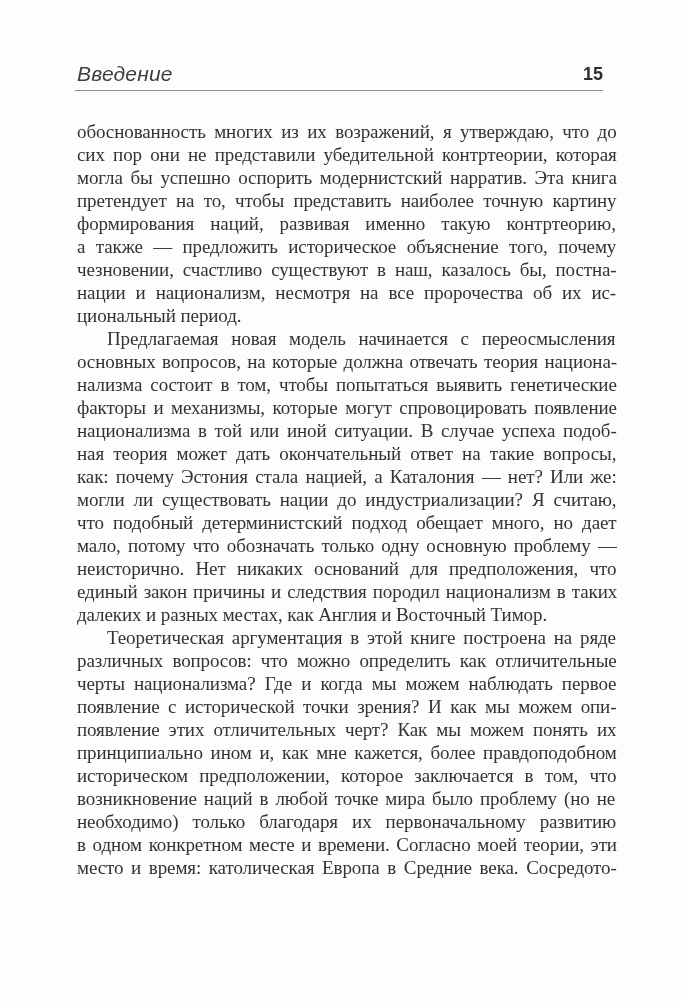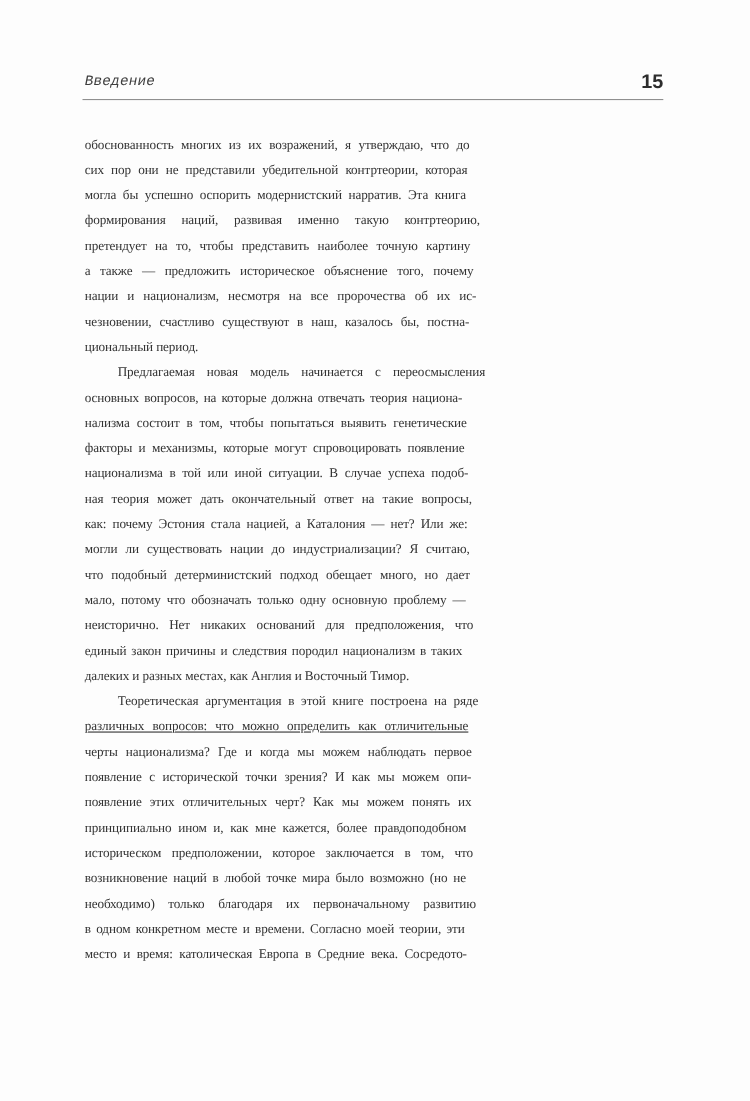--- a/index.html
+++ b/index.html
@@ -17,23 +17,23 @@
   .runhead {
     position: absolute;
     left: 77px;
     top: 62px;
     width: 526px;
     display: flex;
     justify-content: space-between;
     align-items: flex-end;
   }
   .runhead-title {
-    font-family: Liberation Mono, monospace;
+    font-family: Liberation Sans, sans-serif;
     font-style: italic;
-    font-size: 13px;
+    font-size: 21px;
     line-height: 24px;
     color: var(--head, #3e3e3e);
     letter-spacing: 0.2px;
   }
   .page-num {
     font-family: "Liberation Sans", sans-serif;
     font-weight: bold;
     font-size: 18px;
     line-height: 24px;
     color: var(--num, #2d2d2d);
@@ -45,21 +45,21 @@
     width: 528px;
     height: 1px;
     background: var(--rule, #8f8f8f);
   }
 
   .body-text {
     position: absolute;
     left: 77px;
     top: 120px;
     width: 526px;
-    font-size: 12px;
+    font-size: 19px;
     line-height: 23px;
     color: var(--text, #333333);
     letter-spacing: -0.1px;
   }
   .paragraph { margin: 0; }
   .line {
     height: 23px;
     white-space: nowrap;
     overflow: visible;
   }
@@ -76,25 +76,25 @@
   </div>
 
   <div class="rule"></div>
 
   <div class="body-text">
 
     <div class="paragraph">
       <div class="line fit"><span style="word-spacing: 3.84px;">обоснованность многих из их возражений, я утверждаю, что до</span></div>
       <div class="line fit"><span style="word-spacing: 3.62px;">сих пор они не представили убедительной контртеории, которая</span></div>
       <div class="line fit"><span style="word-spacing: 3.04px;">могла бы успешно оспорить модернистский нарратив. Эта книга</span></div>
+      <div class="line fit"><span style="word-spacing: 4.67px;">претендует на то, чтобы представить наиболее точную картину</span></div>
       <div class="line fit"><span style="word-spacing: 11.41px;">формирования наций, развивая именно такую контртеорию,</span></div>
-      <div class="line fit"><span style="word-spacing: 4.67px;">претендует на то, чтобы представить наиболее точную картину</span></div>
       <div class="line fit"><span style="word-spacing: 5.78px;">а также — предложить историческое объяснение того, почему</span></div>
+      <div class="line fit"><span style="word-spacing: 4.3px;">чезновении, счастливо существуют в наш, казалось бы, постна-</span></div>
       <div class="line fit"><span style="word-spacing: 5.34px;">нации и национализм, несмотря на все пророчества об их ис-</span></div>
-      <div class="line fit"><span style="word-spacing: 4.3px;">чезновении, счастливо существуют в наш, казалось бы, постна-</span></div>
       <div class="line"><span>циональный период.</span></div>
     </div>
 
     <div class="paragraph">
       <div class="line fit indent"><span style="word-spacing: 8.12px;">Предлагаемая новая модель начинается с переосмысления</span></div>
       <div class="line fit"><span style="word-spacing: 1.77px;">основных вопросов, на которые должна отвечать теория национа-</span></div>
       <div class="line fit"><span style="word-spacing: 3.37px;">нализма состоит в том, чтобы попытаться выявить генетические</span></div>
       <div class="line fit"><span style="word-spacing: 2.89px;">факторы и механизмы, которые могут спровоцировать появление</span></div>
       <div class="line fit"><span style="word-spacing: 3.07px;">национализма в той или иной ситуации. В случае успеха подоб-</span></div>
       <div class="line fit"><span style="word-spacing: 4.58px;">ная теория может дать окончательный ответ на такие вопросы,</span></div>
@@ -102,26 +102,26 @@
       <div class="line fit"><span style="word-spacing: 4.37px;">могли ли существовать нации до индустриализации? Я считаю,</span></div>
       <div class="line fit"><span style="word-spacing: 4.47px;">что подобный детерминистский подход обещает много, но дает</span></div>
       <div class="line fit"><span style="word-spacing: 2.57px;">мало, потому что обозначать только одну основную проблему —</span></div>
       <div class="line fit"><span style="word-spacing: 6.62px;">неисторично. Нет никаких оснований для предположения, что</span></div>
       <div class="line fit"><span style="word-spacing: 1.46px;">единый закон причины и следствия породил национализм в таких</span></div>
       <div class="line"><span>далеких и разных местах, как Англия и Восточный Тимор.</span></div>
     </div>
 
     <div class="paragraph">
       <div class="line fit indent"><span style="word-spacing: 3.26px;">Теоретическая аргументация в этой книге построена на ряде</span></div>
-      <div class="line fit"><span style="word-spacing: 4.56px; text-decoration: underline;">различных вопросов: что можно определить как отличительные</span></div>
+      <div class="line fit"><span style="word-spacing: 4.56px;">различных вопросов: что можно определить как отличительные</span></div>
       <div class="line fit"><span style="word-spacing: 4.5px;">черты национализма? Где и когда мы можем наблюдать первое</span></div>
       <div class="line fit"><span style="word-spacing: 3.92px;">появление с исторической точки зрения? И как мы можем опи-</span></div>
       <div class="line fit"><span style="word-spacing: 4.41px;">появление этих отличительных черт? Как мы можем понять их</span></div>
       <div class="line fit"><span style="word-spacing: 3.17px;">принципиально ином и, как мне кажется, более правдоподобном</span></div>
       <div class="line fit"><span style="word-spacing: 6.57px;">историческом предположении, которое заключается в том, что</span></div>
-      <div class="line fit"><span style="word-spacing: 2.37px;">возникновение наций в любой точке мира было возможно (но не</span></div>
+      <div class="line fit"><span style="word-spacing: 2.37px;">возникновение наций в любой точке мира было проблему (но не</span></div>
       <div class="line fit"><span style="word-spacing: 9.44px;">необходимо) только благодаря их первоначальному развитию</span></div>
       <div class="line fit"><span style="word-spacing: 2.01px;">в одном конкретном месте и времени. Согласно моей теории, эти</span></div>
       <div class="line fit"><span style="word-spacing: 3px;">место и время: католическая Европа в Средние века. Сосредото-</span></div>
     </div>
 
   </div>
 </div>
 
 </body></html>

